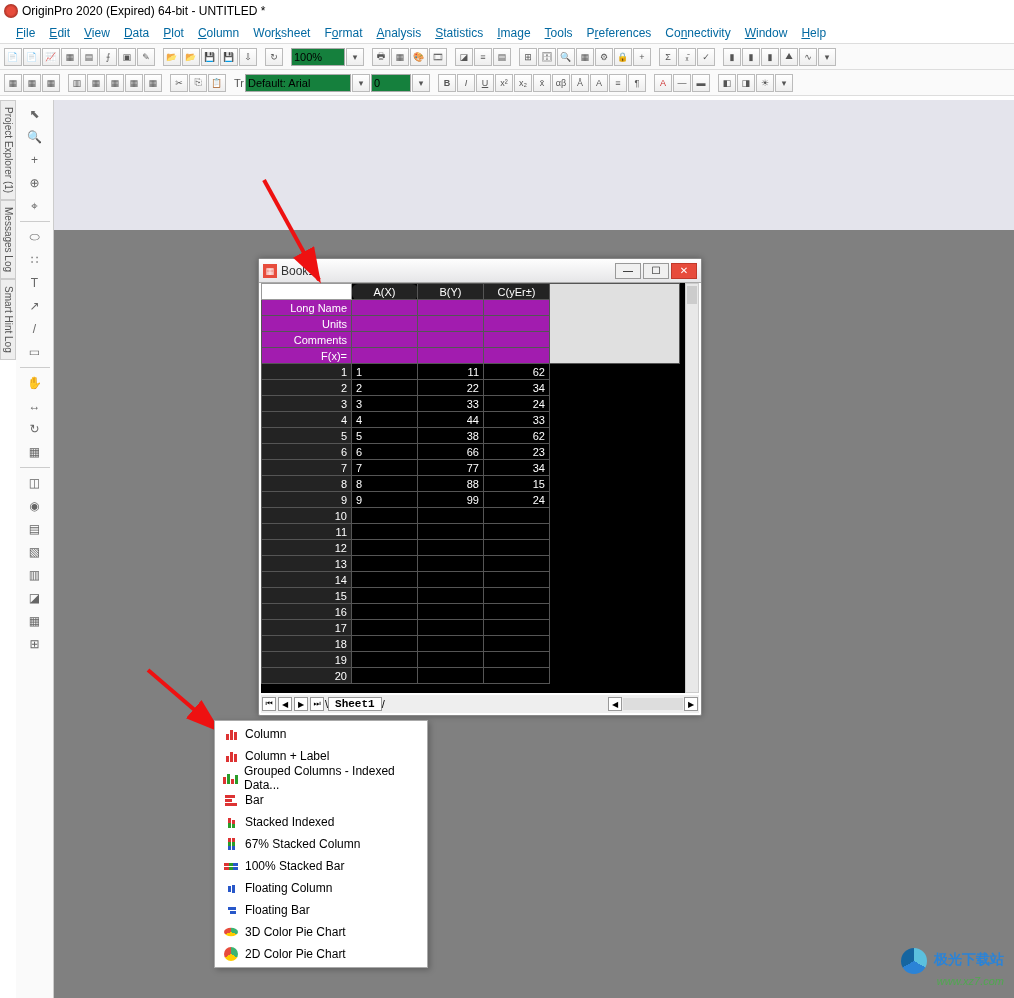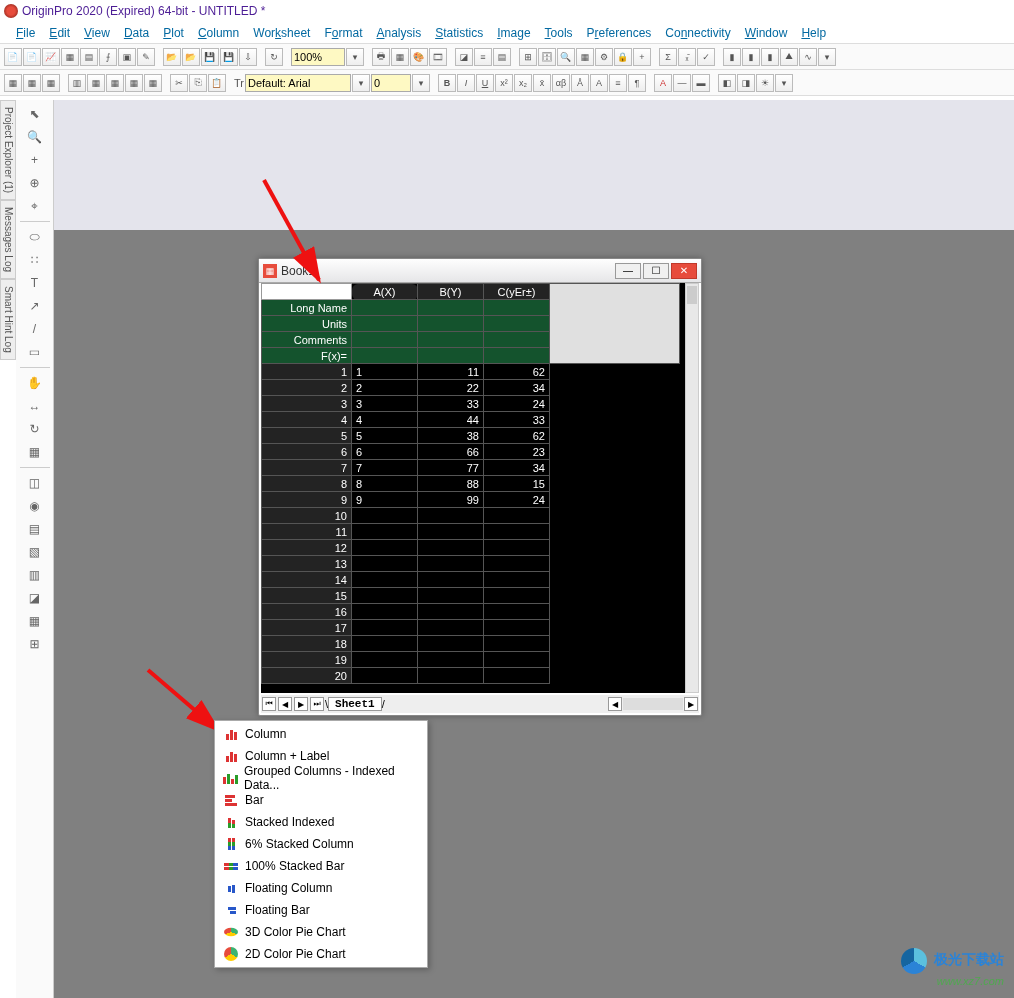--- a/index.html
+++ b/index.html
@@ -1,27 +1,27 @@
 <!DOCTYPE html>
 <html><head>
 <meta charset="utf-8">
 <style>
 * { box-sizing: border-box; margin: 0; padding: 0; font-family: "Segoe UI", Tahoma, sans-serif; }
 body { width: 1014px; height: 998px; background: #fff; overflow: hidden; position: relative; }
 .titlebar { height: 22px; display: flex; align-items: center; padding: 0 4px; gap: 4px; background: #fff; }
 .titlebar .logo { width: 14px; height: 14px; background: radial-gradient(circle, #e74c3c 40%, #a93226 70%); border-radius: 50%; }
-.titlebar .ttext { font-size: 12px; color: #4c1d95; }
+.titlebar .ttext { font-size: 12px; color: #000000; }
 .menubar { height: 22px; display: flex; align-items: center; gap: 2px; padding: 0 10px; border-bottom: 1px solid #ddd; }
 .menubar span { font-size: 12px; color: #0369a1; padding: 2px 6px; cursor: default; }
 .menubar span u { text-decoration: underline; }
 
 .toolbar-row { height: 26px; display: flex; align-items: center; gap: 1px; padding: 1px 4px; border-bottom: 1px solid #ddd; background: #fafafa; }
 .tb-btn { width: 18px; height: 18px; border: 1px solid #bbb; background: linear-gradient(#fff,#eee); display:flex; align-items:center; justify-content:center; font-size:9px; color:#555;}
 .tb-sep { width: 6px; }
-.tb-input { height: 18px; font-size: 11px; border: 1px solid #aaa; padding: 0 2px; background:#fef9c3;}
+.tb-input { height: 18px; font-size: 11px; border: 1px solid #aaa; padding: 0 2px; background:#15803d;}
 
 .workspace { position: absolute; top: 100px; left: 0; right: 0; bottom: 0; display: flex; }
 .leftpanels { width: 16px; display:flex; flex-direction:column; gap:0; }
 .leftpanel { width: 16px; writing-mode: vertical-rl; font-size: 10px; padding: 6px 1px; background: #eee; border: 1px solid #ccc; color:#555; text-align:center; }
 
 .lefttoolbar { width: 38px; background: #fafafa; border-right: 1px solid #ccc; display:flex; flex-direction:column; align-items:center; padding-top:4px; gap:3px;}
 .lt-btn { width: 20px; height: 20px; display:flex; align-items:center; justify-content:center; font-size:12px; color:#666; }
 .lt-divider { width:30px; height:1px; background:#ccc; margin:2px 0; }
 
 .canvas { flex:1; background: #e4e4ec; position: relative; }
@@ -34,21 +34,21 @@
 .bookwin-title .wtitle { font-size:12px; flex:1; color:#333; }
 .bookwin-title .wbtn { width:26px; height:16px; margin-left:2px; border:1px solid #999; background:#f0f0f0; display:flex; align-items:center; justify-content:center; font-size:10px;}
 .bookwin-title .wbtn.close { background:#e74c3c; color:#fff; border-color:#c0392b;}
 
 .sheet { position:absolute; top:24px; left:2px; right:2px; bottom:22px; overflow:hidden; background:#000; }
 .sheet table { border-collapse: collapse; font-size:11px; color:#fff; }
 .sheet th, .sheet td { border:1px solid #555; padding:0 4px; height:16px; text-align:right; font-weight:normal; }
 .sheet .rowhdr { background:#232323; text-align:right; width:90px; }
 .sheet .colhdr { background:#232323; text-align:center; }
 .sheet .corner { background:#fff; border:1px solid #999; }
-.sheet .metarow td { background:#14532d; }
+.sheet .metarow td { background:#a21caf; }
 .sheet .datacell { background:#000; }
 .sheet .emptyright { background:#e0e0e0; width:130px; }
 .sheet-sb { position:absolute; right:2px; top:24px; bottom:22px; width:14px; background:#e8e8e8; border:1px solid #ccc;}
 .sheet-sb .thumb { width:10px; height:18px; background:#ccc; margin:2px auto;}
 
 .sheettabs { position:absolute; bottom:2px; left:2px; right:2px; height:18px; background:#eee; display:flex; align-items:center; font-size:11px;}
 .sheettabs .navbtn { width:14px; height:14px; border:1px solid #999; display:flex; align-items:center; justify-content:center; font-size:8px; margin:0 1px; background:#fff;}
 .sheettabs .tab { padding:0 6px; background:#fff; border:1px solid #999; font-family: "Courier New", monospace; font-weight:bold; }
 .sheettabs .spacer { flex:1;}
 
@@ -491,21 +491,21 @@
           </span>
         <span>Stacked Indexed</span>
       </div>
       <div class="mitem">
         <span class="micon">
             <span class="bars">
               <i style="background:linear-gradient(#d33 33%,#2a9d2a 33% 66%,#2857c9 66%);height:12px"></i>
               <i style="background:linear-gradient(#d33 33%,#2a9d2a 33% 66%,#2857c9 66%);height:12px"></i>
             </span>
           </span>
-        <span>6% Stacked Column</span>
+        <span>67% Stacked Column</span>
       </div>
       <div class="mitem">
         <span class="micon">
             <span style="display:flex;flex-direction:column;gap:1px;">
               <i style="height:3px;width:14px;background:linear-gradient(90deg,#d33 33%,#2a9d2a 33% 66%,#2857c9 66%)"></i>
               <i style="height:3px;width:14px;background:linear-gradient(90deg,#d33 33%,#2a9d2a 33% 66%,#2857c9 66%)"></i>
             </span>
           </span>
         <span>100% Stacked Bar</span>
       </div>

